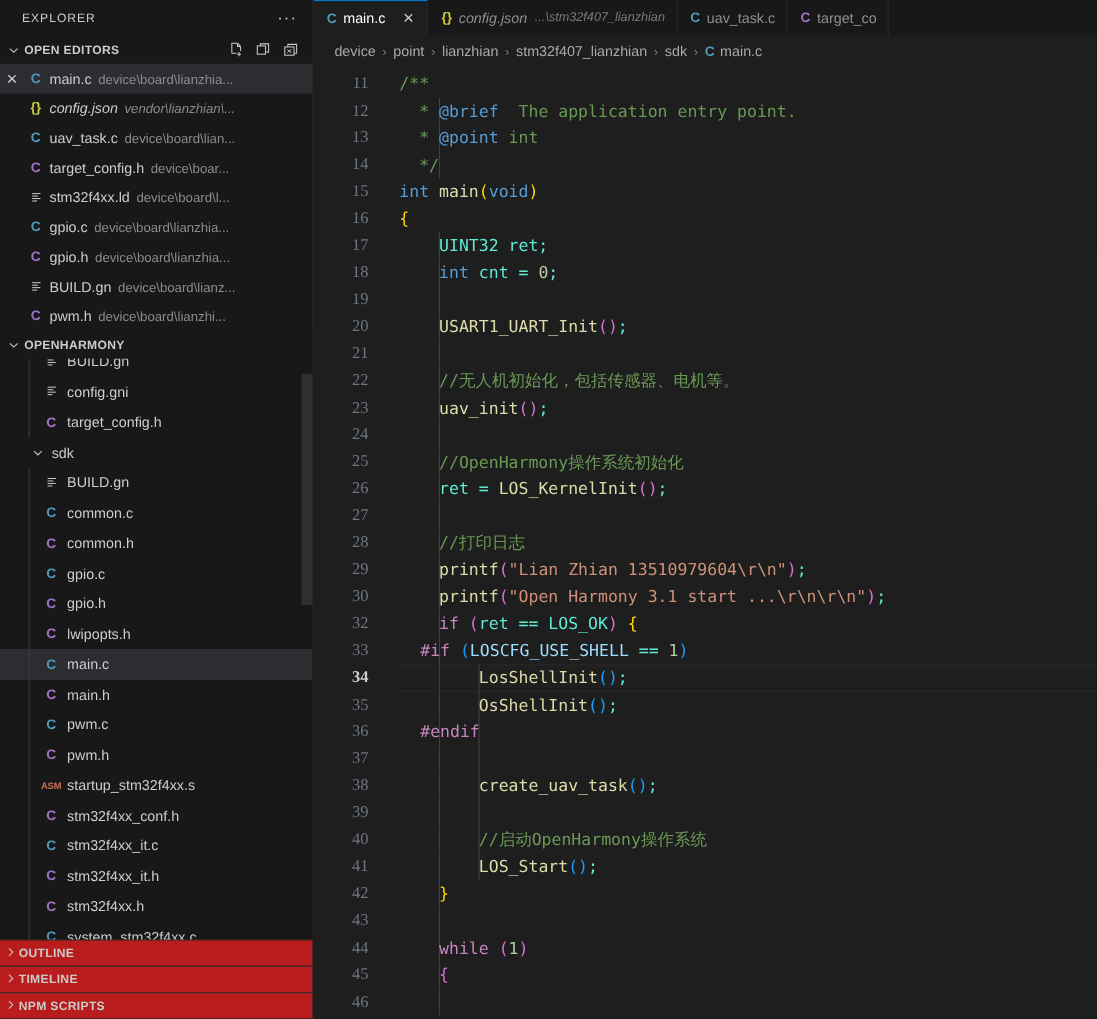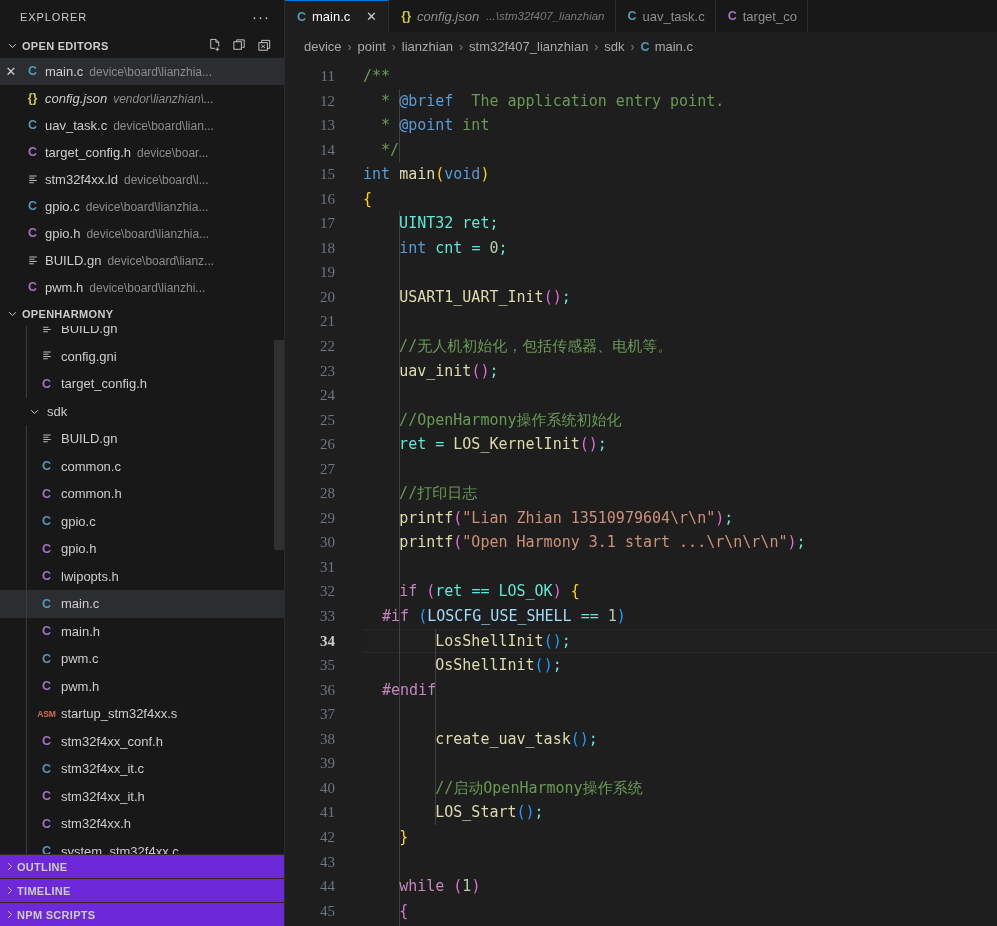--- a/index.html
+++ b/index.html
@@ -101,21 +101,21 @@
   .tree-twisty {
     width: 17px; flex: none; display: flex; align-items: center; justify-content: center;
     color: #cccccc;
   }
   .tree-label { margin-left: 4px; font-size: 13px; color: #cccccc; }
 
   
   .bottom-panels { flex: none; }
   .panel-bar {
     height: 24px; display: flex; align-items: center;
-    border-top: 1px solid #2b2b2b; background: #6d28d9;
+    border-top: 1px solid #2b2b2b; background: #b91c1c;
     padding-left: 4px;
   }
   .panel-bar .p-label {
     font-size: 11px; font-weight: bold; color: #cccccc; letter-spacing: .3px;
     margin-left: 2px;
   }
 
   
   #sb-scrollbar {
     position: absolute; right: 0; width: 10px;
@@ -547,21 +547,20 @@
         <div class="cl"><span class="lnum">21</span><span class="ig" style="left: 114.12px;"></span><span class="ctext"></span></div>
         <div class="cl"><span class="lnum">22</span><span class="ig" style="left: 114.12px;"></span><span class="ctext"><span class="t-cmt">    //无人机初始化，包括传感器、电机等。</span></span></div>
         <div class="cl"><span class="lnum">23</span><span class="ig" style="left: 114.12px;"></span><span class="ctext"><span class="t-plain">    </span><span class="t-fn">uav_init</span><span class="t-paren2">(</span><span class="t-paren2">)</span><span class="t-plain">;</span></span></div>
         <div class="cl"><span class="lnum">24</span><span class="ig" style="left: 114.12px;"></span><span class="ctext"></span></div>
         <div class="cl"><span class="lnum">25</span><span class="ig" style="left: 114.12px;"></span><span class="ctext"><span class="t-cmt">    //OpenHarmony操作系统初始化</span></span></div>
         <div class="cl"><span class="lnum">26</span><span class="ig" style="left: 114.12px;"></span><span class="ctext"><span class="t-plain">    ret </span><span class="t-plain">=</span><span class="t-plain"> </span><span class="t-fn">LOS_KernelInit</span><span class="t-paren2">(</span><span class="t-paren2">)</span><span class="t-plain">;</span></span></div>
         <div class="cl"><span class="lnum">27</span><span class="ig" style="left: 114.12px;"></span><span class="ctext"></span></div>
         <div class="cl"><span class="lnum">28</span><span class="ig" style="left: 114.12px;"></span><span class="ctext"><span class="t-cmt">    //打印日志</span></span></div>
         <div class="cl"><span class="lnum">29</span><span class="ig" style="left: 114.12px;"></span><span class="ctext"><span class="t-plain">    </span><span class="t-fn">printf</span><span class="t-paren2">(</span><span class="t-str">"Lian Zhian 13510979604\r\n"</span><span class="t-paren2">)</span><span class="t-plain">;</span></span></div>
         <div class="cl"><span class="lnum">30</span><span class="ig" style="left: 114.12px;"></span><span class="ctext"><span class="t-plain">    </span><span class="t-fn">printf</span><span class="t-paren2">(</span><span class="t-str">"Open Harmony 3.1 start ...\r\n\r\n"</span><span class="t-paren2">)</span><span class="t-plain">;</span></span></div>
-        <div class="cl"><span class="lnum">31</span><span class="ig" style="left: 114.12px;"></span><span class="ctext"></span></div>
         <div class="cl"><span class="lnum">32</span><span class="ig" style="left: 114.12px;"></span><span class="ctext"><span class="t-plain">    </span><span class="t-ctl">if</span><span class="t-plain"> </span><span class="t-paren2">(</span><span class="t-plain">ret </span><span class="t-plain">==</span><span class="t-plain"> LOS_OK</span><span class="t-paren2">)</span><span class="t-plain"> </span><span class="t-paren1">{</span></span></div>
         <div class="cl"><span class="lnum">33</span><span class="ig" style="left: 114.12px;"></span><span class="ctext"><span class="t-pp">#if</span><span class="t-plain"> </span><span class="t-paren3">(</span><span class="t-var">LOSCFG_USE_SHELL</span><span class="t-plain"> </span><span class="t-plain">==</span><span class="t-plain"> </span><span class="t-num">1</span><span class="t-paren3">)</span></span></div>
         <div class="cl active-line"><span class="lnum cur">34</span><span class="ig" style="left: 114.12px;"></span><span class="ig" style="left: 150.24px;"></span><span class="ctext"><span class="t-plain">        </span><span class="t-fn">LosShellInit</span><span class="t-paren3">(</span><span class="t-paren3">)</span><span class="t-plain">;</span></span></div>
         <div class="cl"><span class="lnum">35</span><span class="ig" style="left: 114.12px;"></span><span class="ig" style="left: 150.24px;"></span><span class="ctext"><span class="t-plain">        </span><span class="t-fn">OsShellInit</span><span class="t-paren3">(</span><span class="t-paren3">)</span><span class="t-plain">;</span></span></div>
         <div class="cl"><span class="lnum">36</span><span class="ig" style="left: 114.12px;"></span><span class="ig" style="left: 150.24px;"></span><span class="ctext"><span class="t-pp">#endif</span></span></div>
         <div class="cl"><span class="lnum">37</span><span class="ig" style="left: 114.12px;"></span><span class="ig" style="left: 150.24px;"></span></div>
         <div class="cl"><span class="lnum">38</span><span class="ig" style="left: 114.12px;"></span><span class="ig" style="left: 150.24px;"></span><span class="ctext"><span class="t-plain">        </span><span class="t-fn">create_uav_task</span><span class="t-paren3">(</span><span class="t-paren3">)</span><span class="t-plain">;</span></span></div>
         <div class="cl"><span class="lnum">39</span><span class="ig" style="left: 114.12px;"></span><span class="ig" style="left: 150.24px;"></span><span class="ctext"></span></div>
         <div class="cl"><span class="lnum">40</span><span class="ig" style="left: 114.12px;"></span><span class="ig" style="left: 150.24px;"></span><span class="ctext"><span class="t-cmt">        //启动OpenHarmony操作系统</span></span></div>
         <div class="cl"><span class="lnum">41</span><span class="ig" style="left: 114.12px;"></span><span class="ig" style="left: 150.24px;"></span><span class="ctext"><span class="t-plain">        </span><span class="t-fn">LOS_Start</span><span class="t-paren3">(</span><span class="t-paren3">)</span><span class="t-plain">;</span></span></div>

